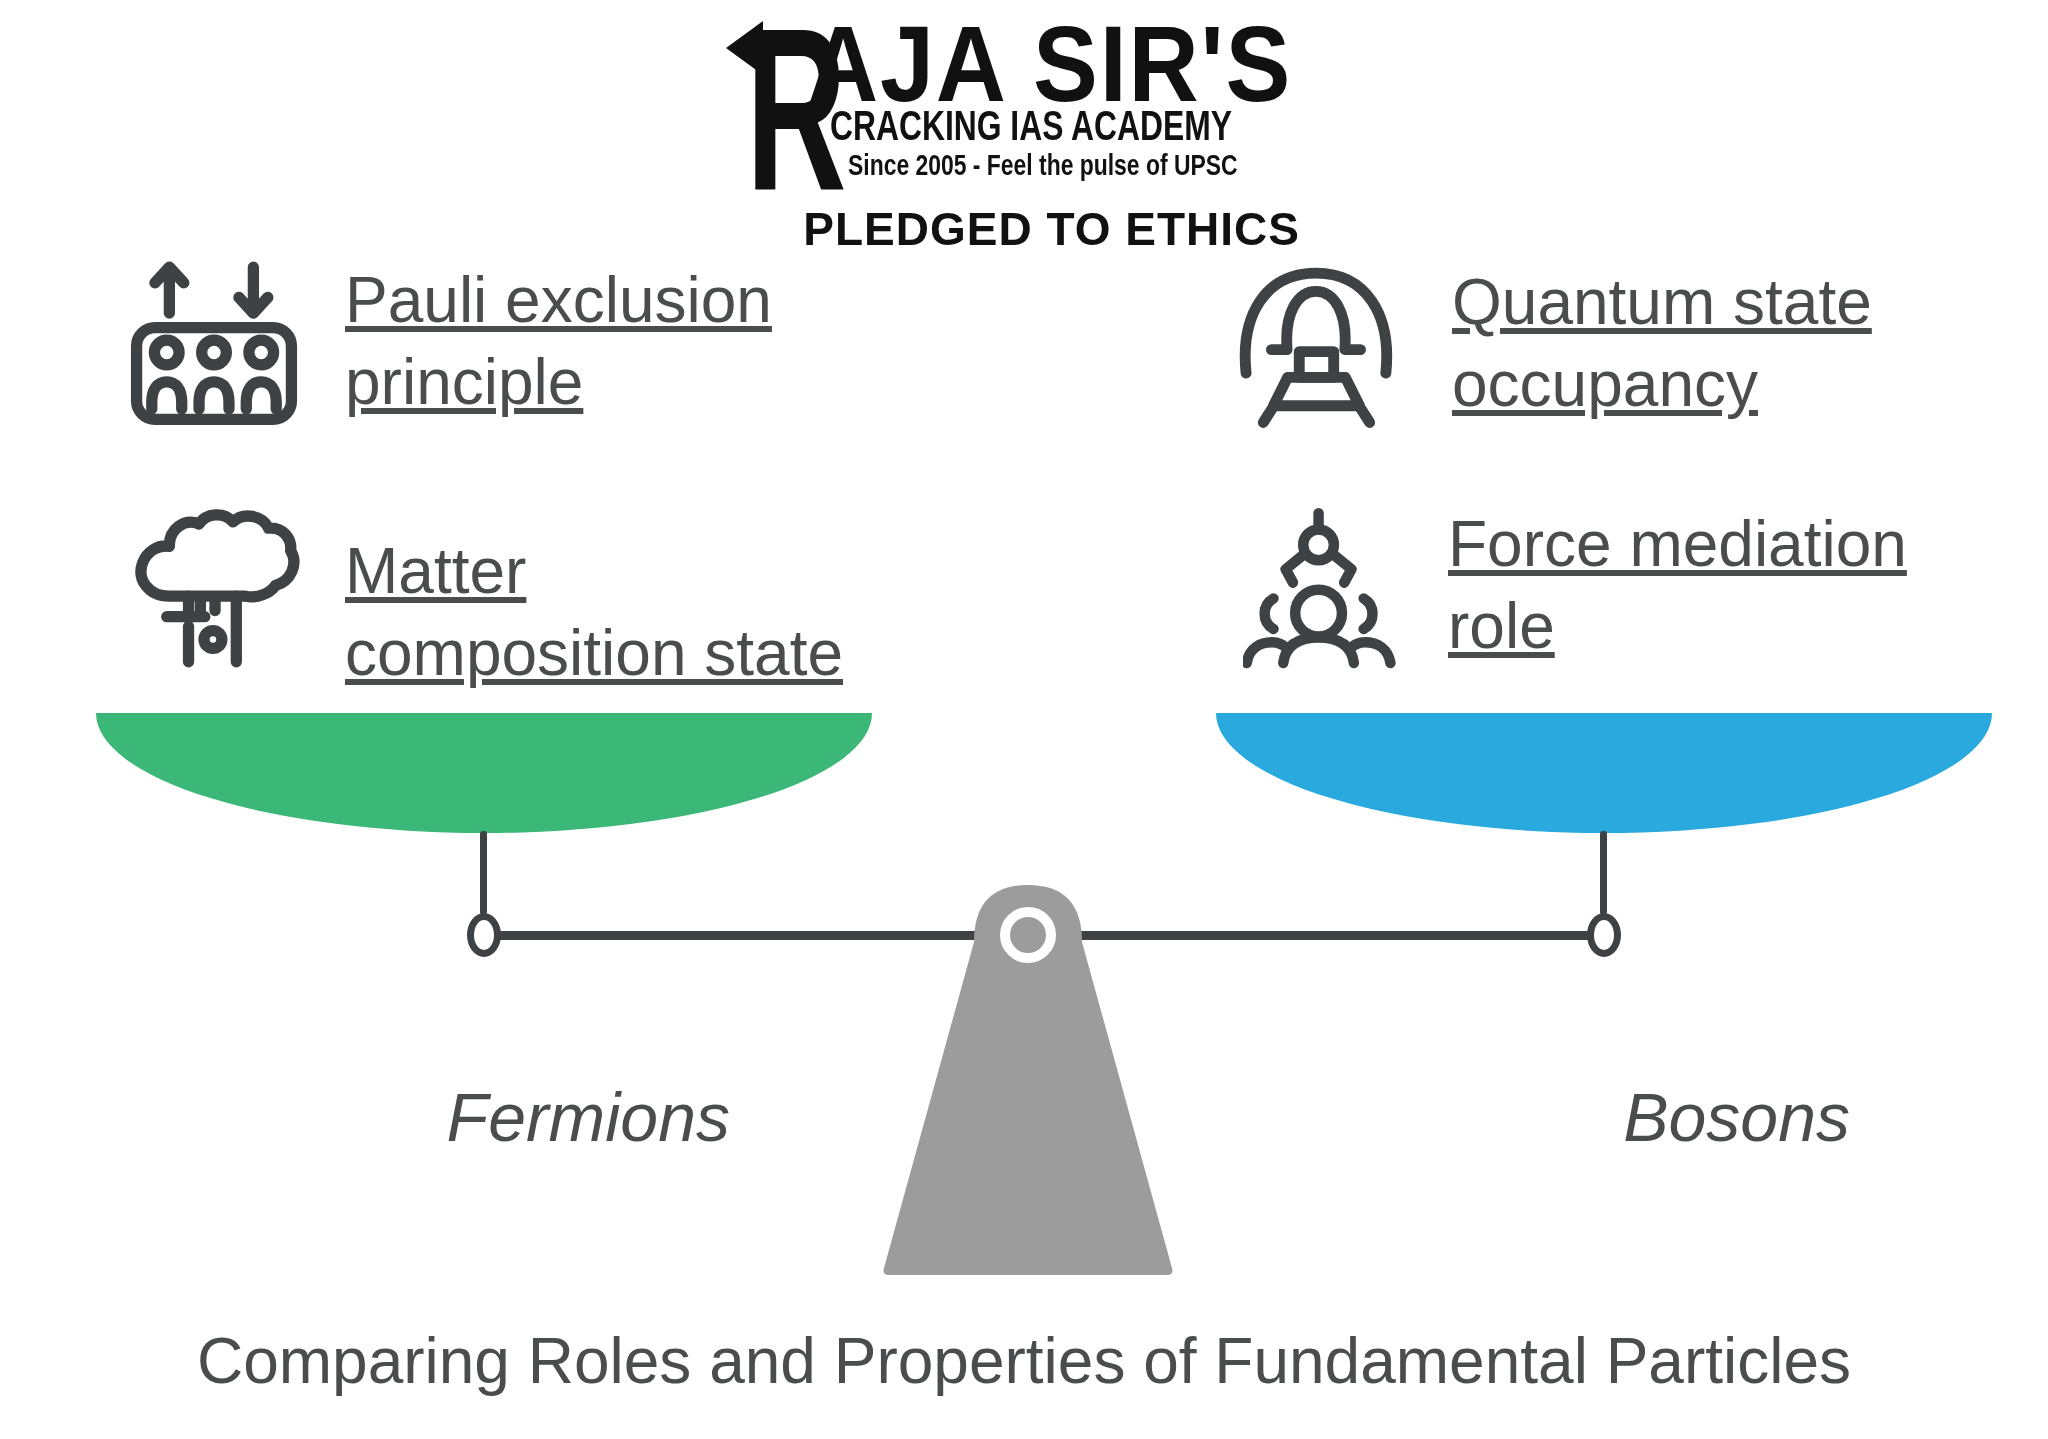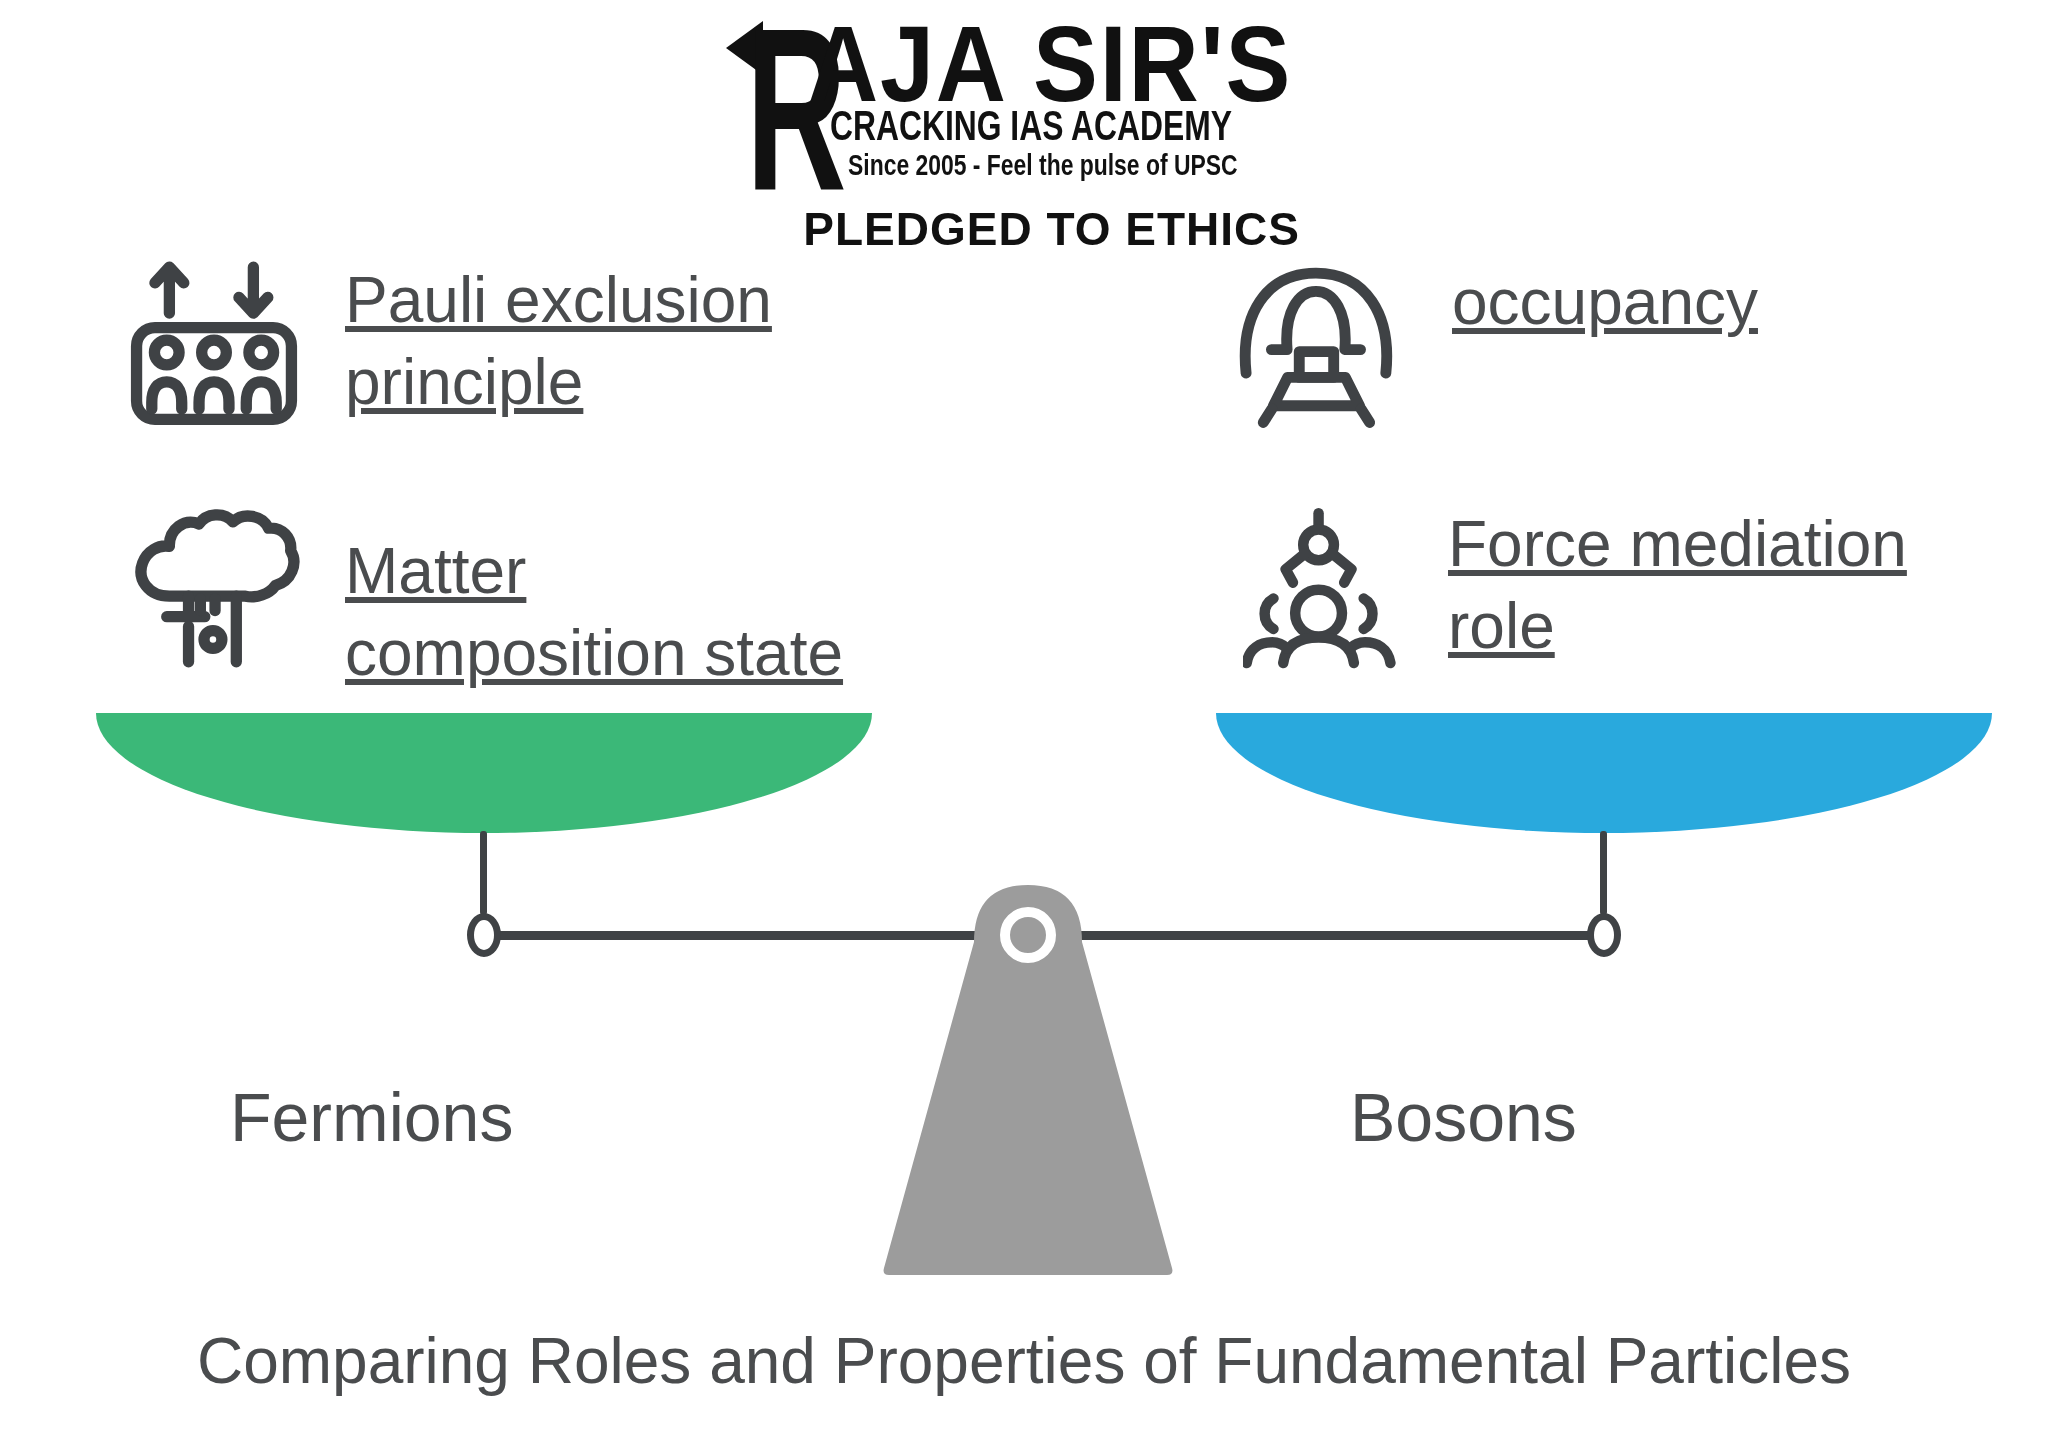--- a/index.html
+++ b/index.html
@@ -29,22 +29,22 @@
   .pan-right{left:1216px;background:var(--blue);}
   .rod{position:absolute;top:831px;width:7px;height:84px;background:var(--ink);border-radius:3px;}
   .rod-left{left:480px;}
   .rod-right{left:1600px;}
   .beam{position:absolute;left:492px;top:931px;width:1104px;height:9px;background:var(--ink);z-index:1;}
   .pivot{position:absolute;top:913px;width:34px;height:44px;box-sizing:border-box;
     border:7px solid var(--ink);border-radius:50%;background:#fff;z-index:2;}
   .pivot-left{left:467px;}
   .pivot-right{left:1587px;}
   .fulcrum{position:absolute;left:875px;top:880px;z-index:3;}
-  .side-label{position:absolute;top:1077px;width:500px;text-align:left;
-    font-size:68px;line-height:80px;color:var(--text);}
+  .side-label{position:absolute;top:1077px;width:500px;text-align:right;
+    font-size:68px;line-height:80px;color:var(--text);font-style:italic;}
   .label-left{left:230px;}
   .label-right{left:1350px;}
   .caption{position:absolute;left:0;top:1321px;width:2048px;text-align:center;
     font-size:64px;line-height:80px;color:var(--text);}
 </style>
 </head>
 <body>
 
 <div class="canvas">
 
@@ -92,20 +92,21 @@
 
   <svg class="icon" style="left:1238px;top:258px" width="162" height="172" viewBox="0 0 64 64">
     <path d="M3.2 43.5 C0.8 20.5 11 4 30.8 4 C50.6 4 60.8 20.5 58.4 43.5"></path>
     <path d="M13.2 34.2 H19.4 C18.2 19.4 23.8 11.2 30.8 11.2 C37.8 11.2 43.4 19.4 42.2 34.2 H48.4"></path>
     <rect x="24.2" y="35" width="13.6" height="10.2"></rect>
     <path d="M19.6 45.2 H42.4 L48 56.4 H14 Z"></path>
     <path d="M13.4 57.6 L10 63"></path>
     <path d="M48.6 57.6 L52 63"></path>
   </svg>
   <div class="feature-text" style="left:1452px;top:261px">
+    <div>Quantum state</div>
     <div>occupancy</div>
   </div>
 
   <svg class="icon" style="left:1243px;top:500px" width="156" height="175" viewBox="0 0 64 64">
     <path d="M31 1.5 V8"></path>
     <circle cx="31" cy="14.5" r="6.3"></circle>
     <path d="M25.5 18 L17.5 24.5 L20.5 30"></path>
     <path d="M36.5 18 L44.5 24.5 L41.5 30"></path>
     <circle cx="31" cy="42.5" r="9.6"></circle>
     <path d="M16.5 63 C17.5 55.5 23 52.5 31 52.5 C39 52.5 44.5 55.5 45.5 63"></path>

